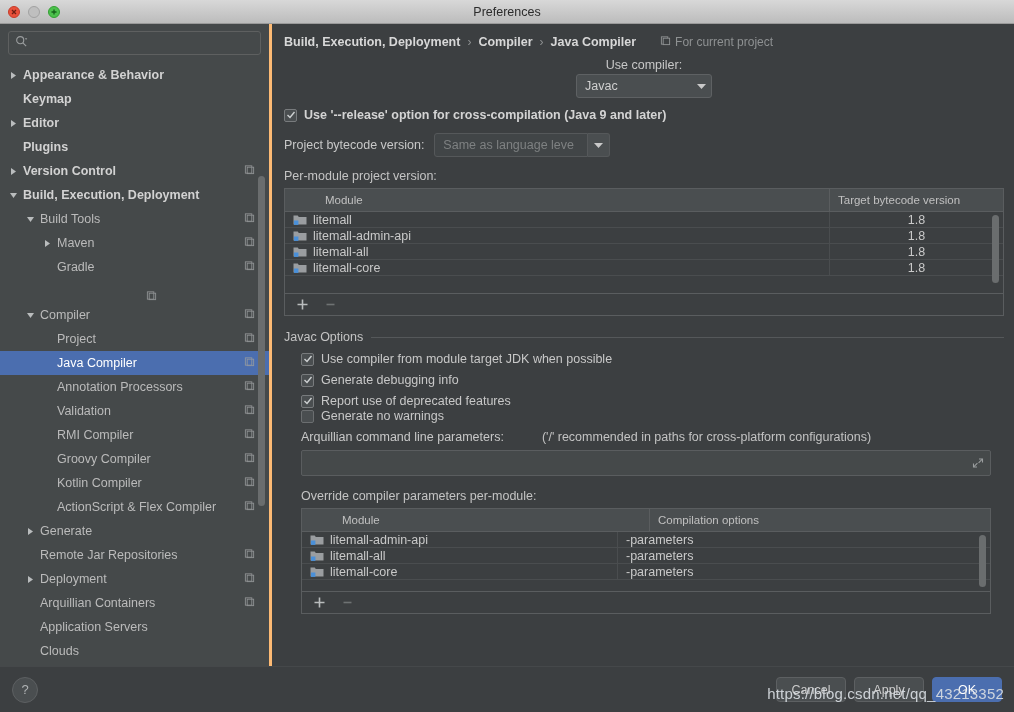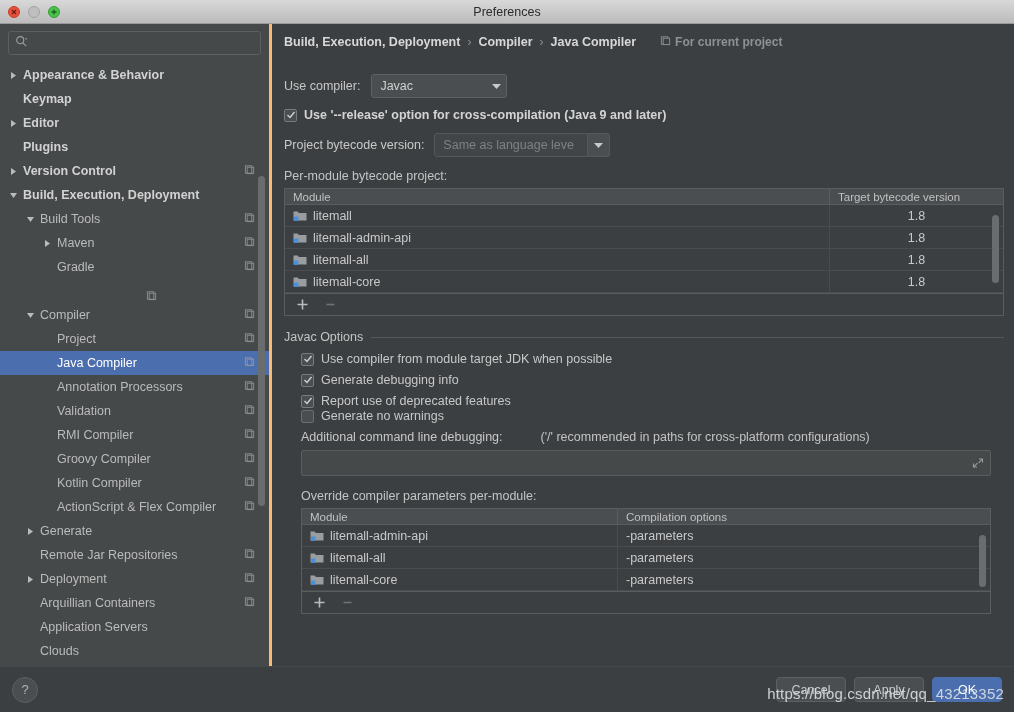--- a/index.html
+++ b/index.html
@@ -83,21 +83,21 @@
           background: #3c3f41; position: relative; }
   .main-scroll { flex: 1; padding: 0 10px 0 12px; overflow: hidden; position: relative; }
 
   .breadcrumb {
     display: flex; align-items: center; height: 30px; padding-top: 6px;
     font-size: 12.5px; color: #d8d8d8; font-weight: bold;
   }
   .crumb-sep { margin: 0 7px; color: #8d9091; font-weight: normal; font-size: 12px; }
   .for-project {
     margin-left: 24px; display: flex; align-items: flex-start; gap: 4px;
-    color: #8e9192; font-size: 12px; font-weight: bold;
+    color: #8e9192; font-size: 12px; font-weight: normal;
   }
 
   .row { display: flex; align-items: center; }
   .lbl { color: #c8c8c8; font-size: 12.5px; }
 
   .combo {
     height: 24px; background: #4a4e50; border: 1px solid #5e6163;
     border-radius: 3px; display: inline-flex; align-items: center;
     color: #d0d0d0; font-size: 12.5px; padding: 0 4px 0 8px; position: relative;
   }
@@ -123,29 +123,29 @@
   .cb.on { border-color: #787b7d; }
   .cbtext { color: #c8c8c8; font-size: 12.5px; }
   .cbtext.b { font-weight: bold; color: #d4d4d4; }
 
   
   .section-label { color: #c4c4c4; font-size: 12.5px; }
   .table-wrap {
     border: 1px solid #5a5d5f; background: #3c3f41; position: relative;
     display: flex; flex-direction: column; overflow: hidden;
   }
-  .thead { display: flex; height: 16px; background: #4a4e50;
-           border-bottom: 1px solid #5a5d5f; }
+  .thead { display: flex; height: 23px; background: #4a4e50;
+           border-bottom: 1px solid #5a5d5f; padding-left: 32px; }
   .th {
     display: flex; align-items: center; padding: 0 8px;
     color: #c0c0c0; font-size: 11.5px;
   }
   .th + .th { border-left: 1px solid #5a5d5f; }
   .tbody { flex: 1; overflow: hidden; position: relative; }
-  .tr { display: flex; height: 22px; border-bottom: 1px solid #4a4d4f; }
+  .tr { display: flex; height: 16px; border-bottom: 1px solid #4a4d4f; }
   .td { display: flex; align-items: center; padding: 0 8px;
         color: #c9c9c9; font-size: 12.5px; overflow: hidden; white-space: nowrap; }
   .td + .td { border-left: 1px solid #4a4d4f; }
   .td.center { justify-content: center; }
   .mod-ico { flex: 0 0 14px; margin-right: 6px; display: flex; }
   .tbar {
     height: 22px; border-top: 1px solid #5a5d5f; background: #3c3f41;
     display: flex; align-items: center; gap: 14px; padding-left: 10px;
   }
   .tbtn { display: flex; align-items: center; justify-content: center;
@@ -453,21 +453,21 @@
             <span>
               <svg width="11" height="11" viewBox="0 0 12 12">
                 <rect x="1.5" y="2" width="7" height="8" stroke="#8e9192" stroke-width="1" fill="none"></rect>
                 <rect x="3.5" y="3.5" width="7" height="7" stroke="#8e9192" stroke-width="1" fill="#3c3f41"></rect>
               </svg>
             </span>
             <span>For current project</span>
           </span>
         </div>
 
-        <div class="row" style="margin-top:20px;gap:11px;">
+        <div class="row" style="margin-top:4px;gap:2px;flex-direction:column;">
           <span class="lbl">Use compiler:</span>
           <div class="combo" style="width:136px;">
             <span>Javac</span>
             <span class="caret">
               <svg width="11" height="7" viewBox="0 0 11 7">
                   <path d="M1 1 L5.5 6 L10 1" fill="#c9c9c9"></path>
                 </svg>
             </span>
           </div>
         </div>
@@ -486,21 +486,21 @@
           <div style="display:flex;">
             <div class="combo-disabled" style="width:154px;">Same as language leve</div>
             <div class="combo-arrowbtn">
               <svg width="11" height="7" viewBox="0 0 11 7">
                   <path d="M1 1 L5.5 6 L10 1" fill="#c9c9c9"></path>
                 </svg>
             </div>
           </div>
         </div>
 
-        <div class="section-label" style="margin-top:12px;">Per-module bytecode project:</div>
+        <div class="section-label" style="margin-top:12px;">Per-module project version:</div>
 
         <div class="table-wrap" style="height:128px;margin-top:5px;">
           <div class="thead">
             <div class="th" style="flex:1 1 auto;">Module</div>
             <div class="th" style="flex:0 0 174px;">Target bytecode version</div>
           </div>
           <div class="tbody" id="pm-rows">
               <div class="tr">
                 <div class="td" style="flex: 1 1 auto;">
                   <span class="mod-ico">
@@ -597,21 +597,21 @@
               </span>
               <span class="cbtext">Report use of deprecated features</span>
             </div>
             <div class="cbrow" style="margin-bottom: 7px;">
               <span class="cb"></span>
               <span class="cbtext">Generate no warnings</span>
             </div>
           </div>
 
         <div class="row" style="padding-left:17px;margin-top:7px;">
-          <span class="lbl">Additional command line debugging:</span>
+          <span class="lbl">Arquillian command line parameters:</span>
           <span class="lbl" style="margin-left:38px;color:#c3c3c3;">('/' recommended in paths for cross-platform configurations)</span>
         </div>
 
         <div class="input-field" style="margin:6px 13px 0 17px;">
           <span></span>
           <span class="expand-ico">
             <svg width="12" height="12" viewBox="0 0 12 12">
               <path d="M7 2 H10.5 V5.5" stroke="#9a9d9e" stroke-width="1.1" fill="none"></path>
               <path d="M10.3 2.2 L6.6 5.9" stroke="#9a9d9e" stroke-width="1.1"></path>
               <path d="M5 10 H1.5 V6.5" stroke="#9a9d9e" stroke-width="1.1" fill="none"></path>

